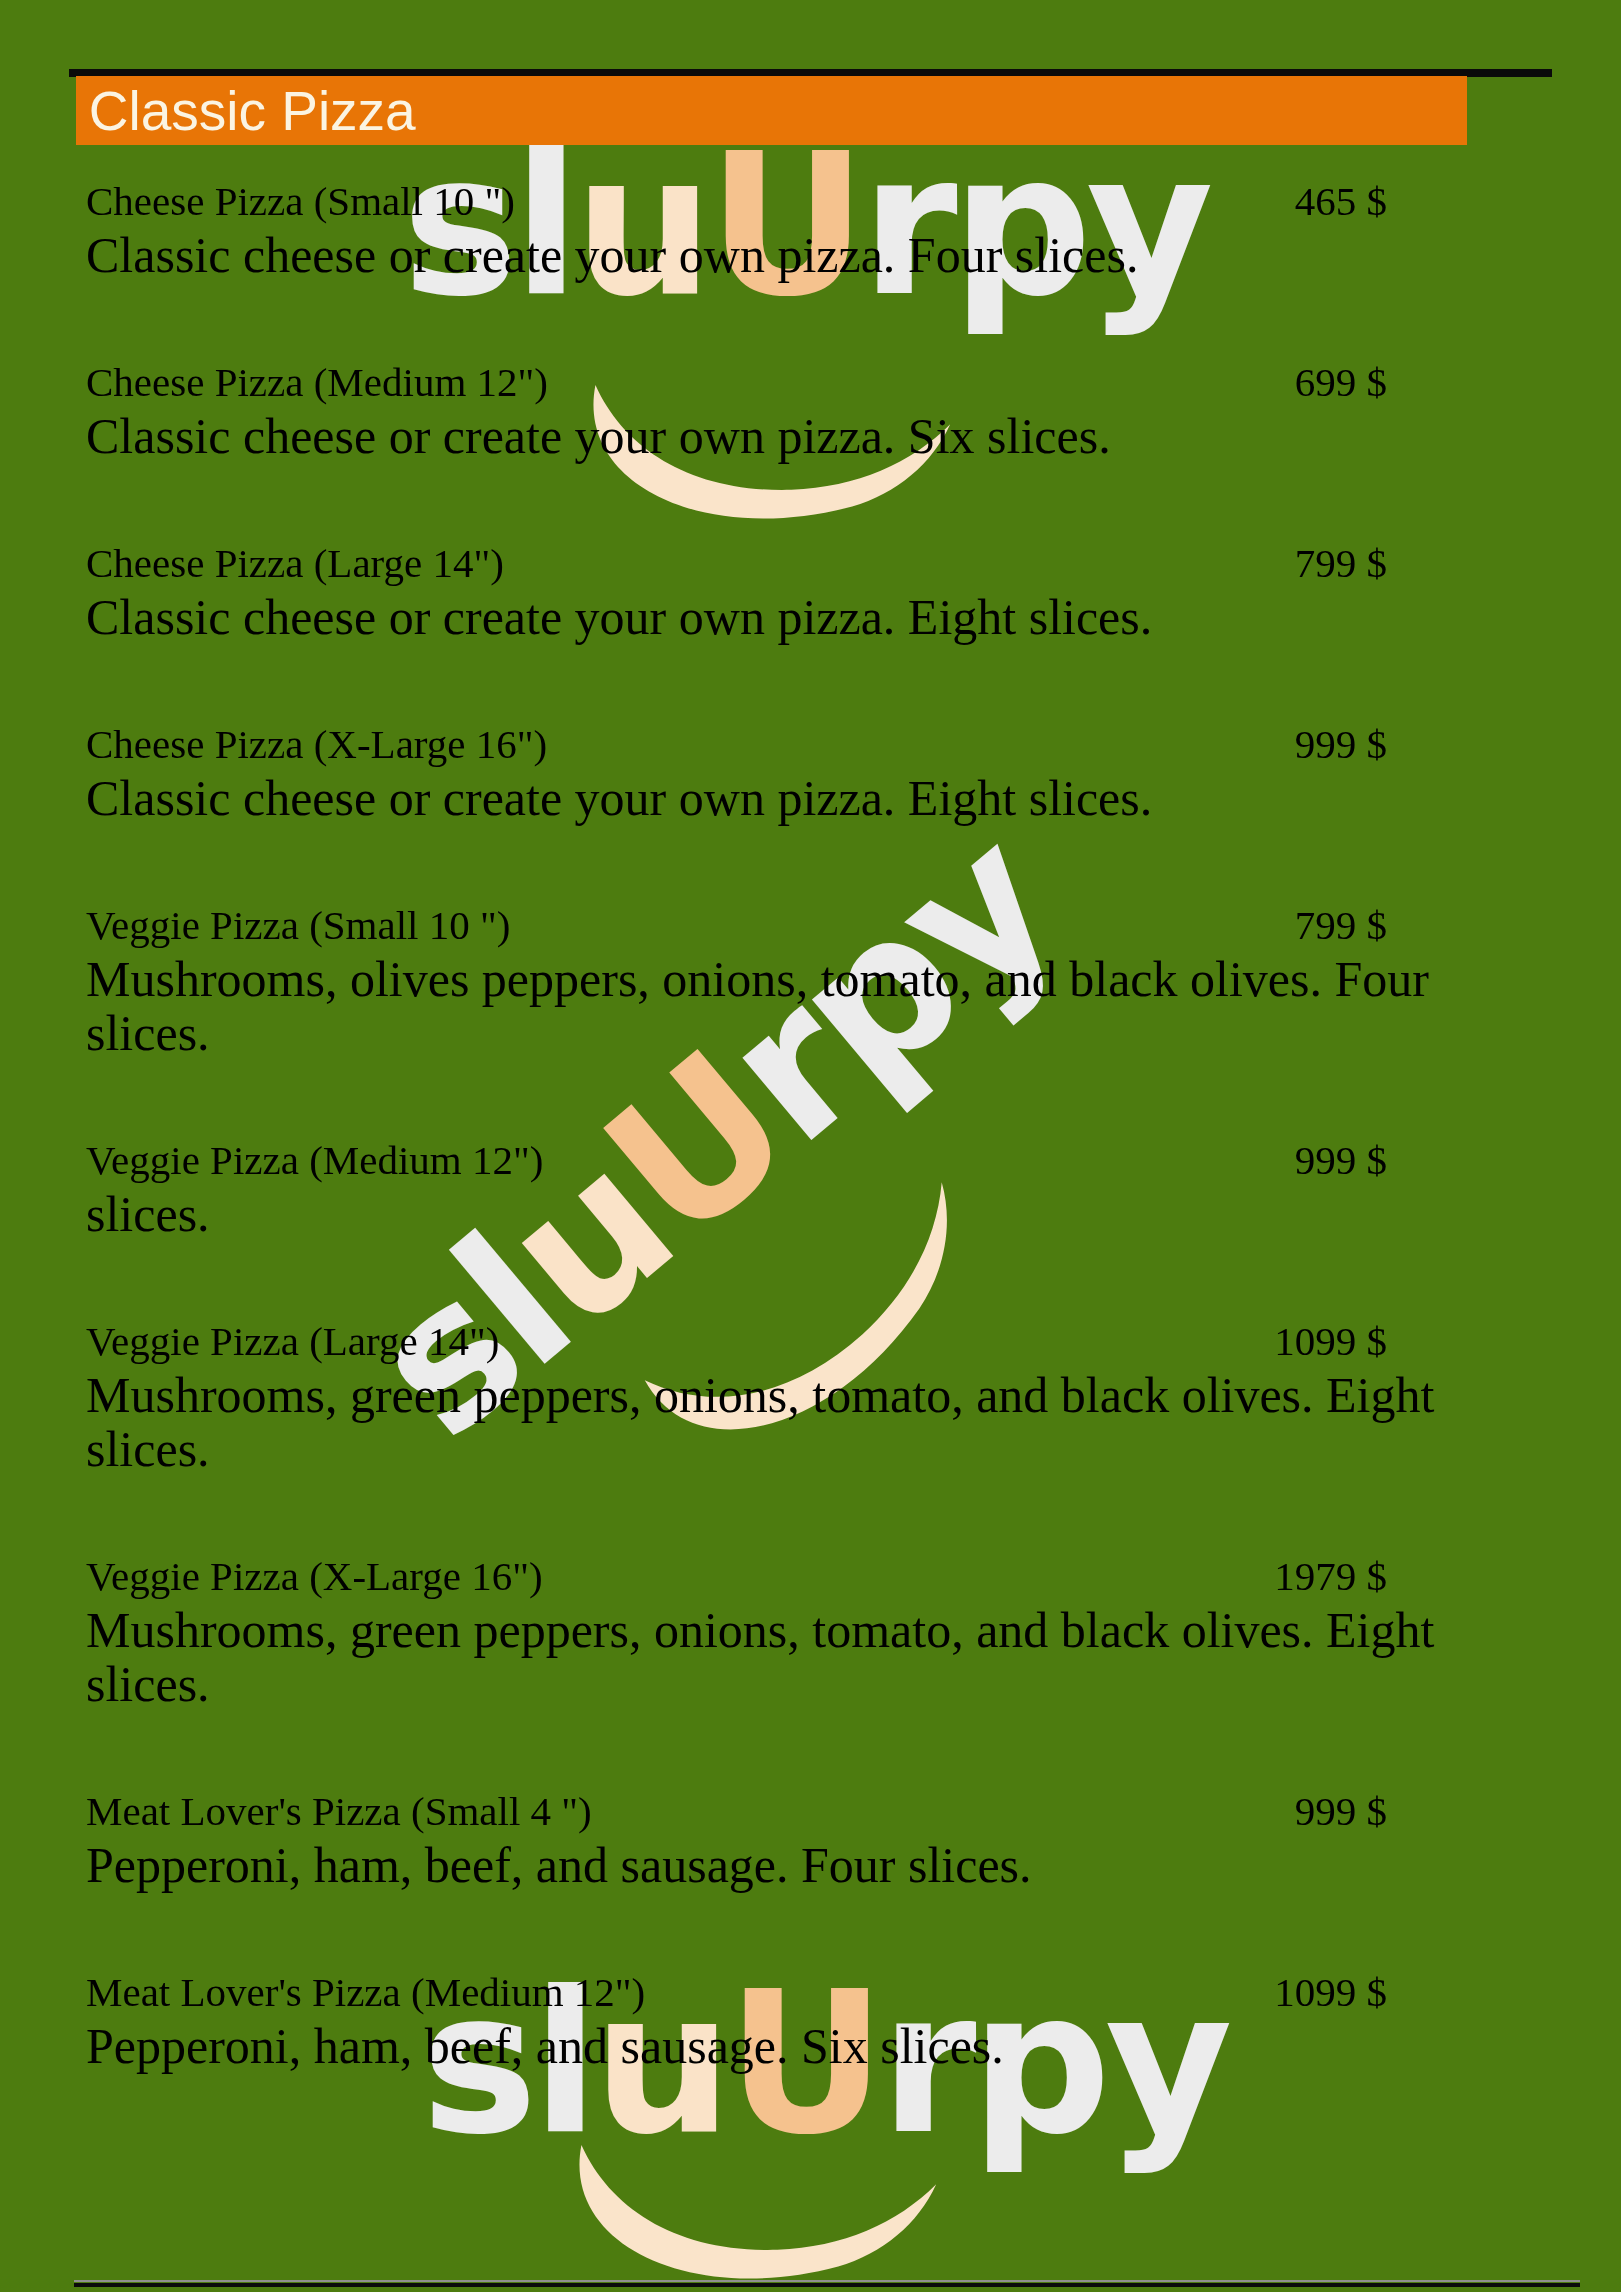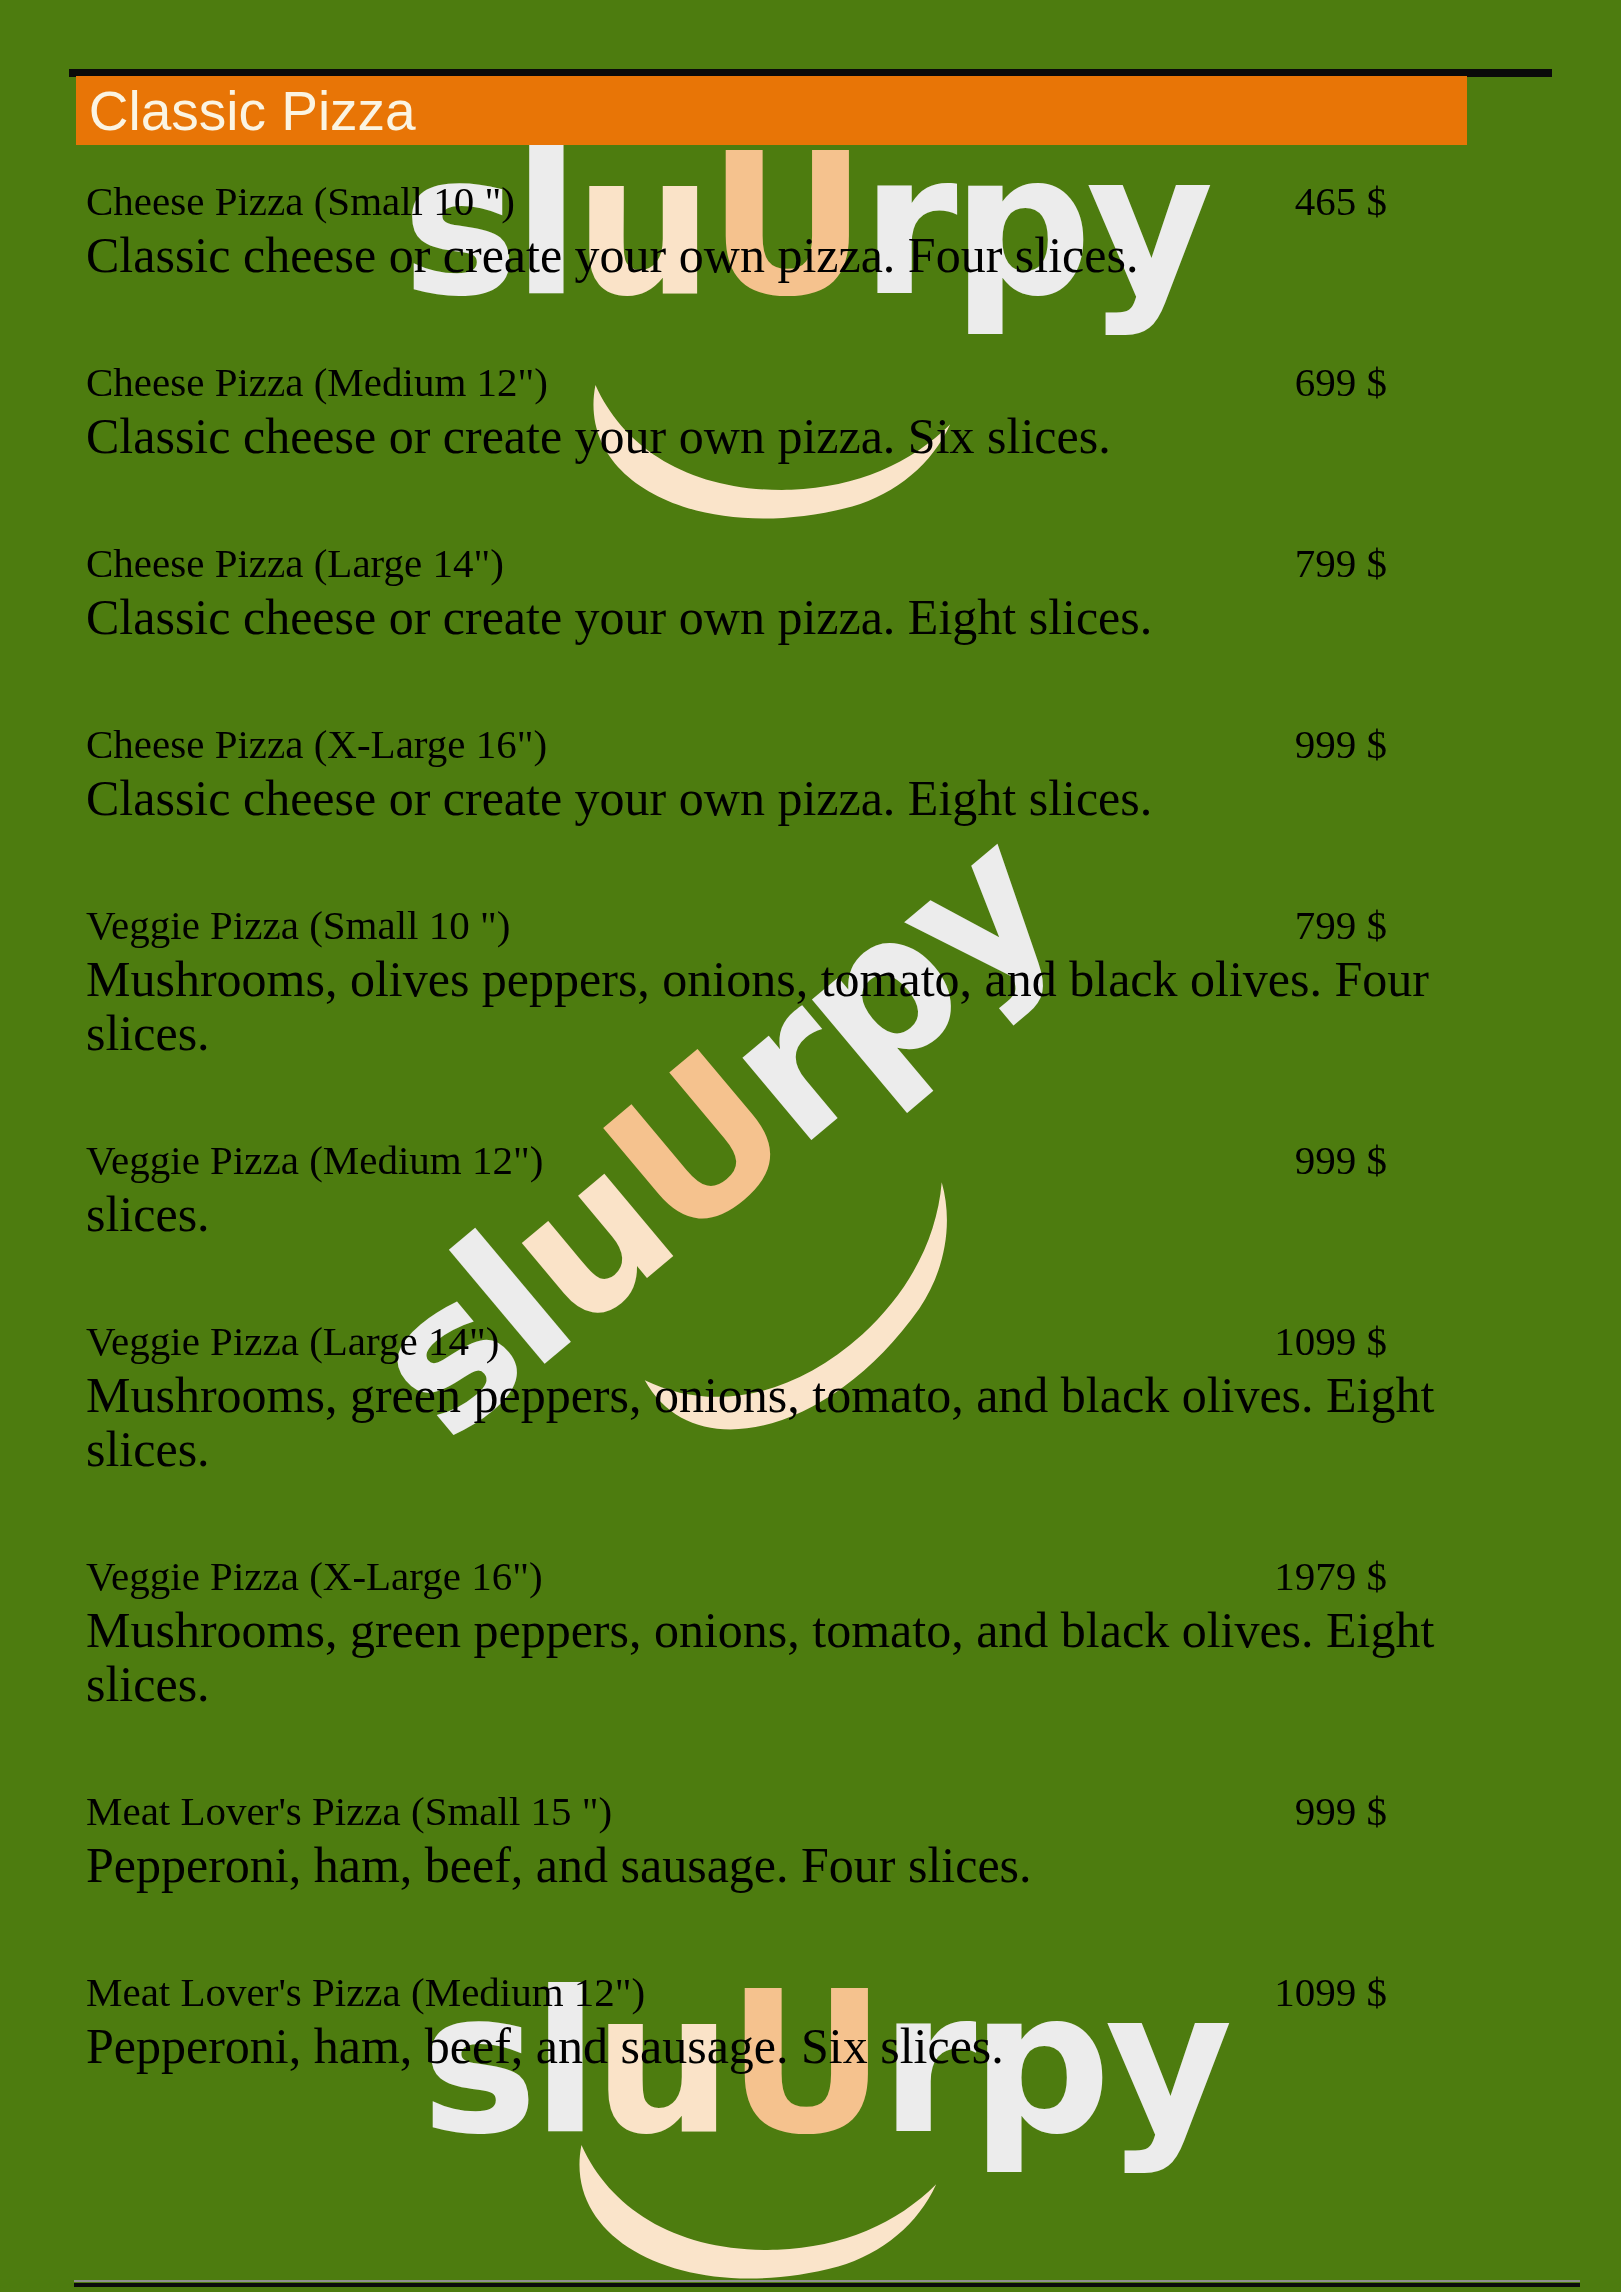--- a/index.html
+++ b/index.html
@@ -149,21 +149,21 @@
       <div class="item">
         <div class="item-head">
           <span class="item-name">Veggie Pizza (X-Large 16")</span>
           <span class="item-price">1979 $</span>
         </div>
         <div class="desc-line">Mushrooms, green peppers, onions, tomato, and black olives. Eight</div>
         <div class="desc-line">slices.</div>
       </div>
       <div class="item">
         <div class="item-head">
-          <span class="item-name">Meat Lover's Pizza (Small 15 ")</span>
+          <span class="item-name">Meat Lover's Pizza (Small 4 ")</span>
           <span class="item-price">999 $</span>
         </div>
         <div class="desc-line">Pepperoni, ham, beef, and sausage. Four slices.</div>
       </div>
       <div class="item">
         <div class="item-head">
           <span class="item-name">Meat Lover's Pizza (Medium 12")</span>
           <span class="item-price">1099 $</span>
         </div>
         <div class="desc-line">Pepperoni, ham, beef, and sausage. Six slices.</div>

